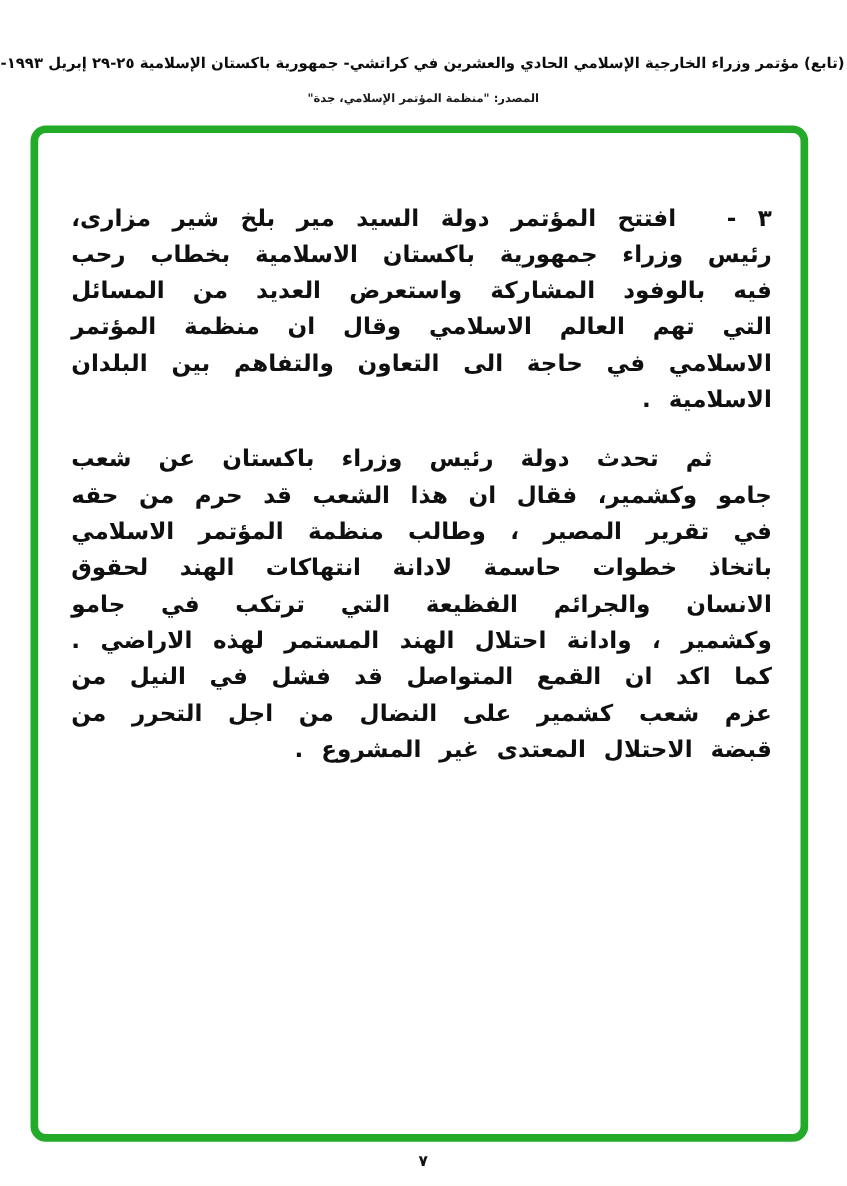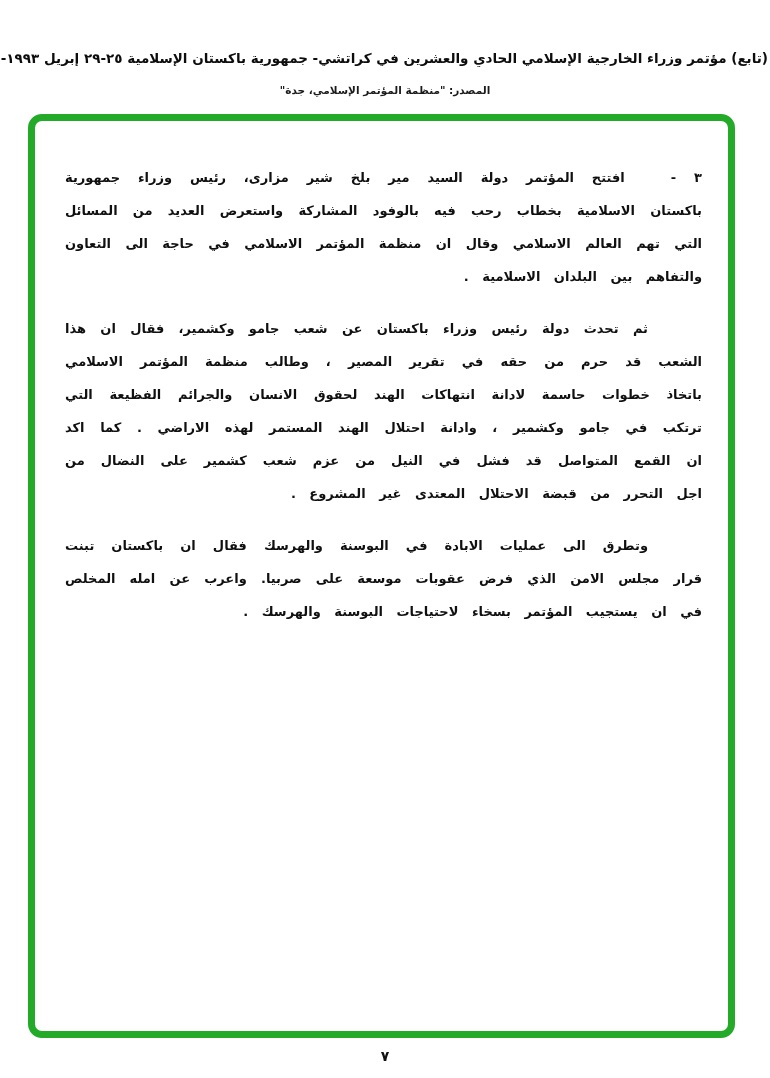--- a/index.html
+++ b/index.html
@@ -35,27 +35,28 @@
     top: 114px; right: 35px;
     width: 707px; height: 924px;
     border: 7px solid #22aa28;
     border-radius: 14px;
     background: #ffffff;
     padding: 40px 26px 20px 30px;
   }
   .para {
     direction: rtl;
     text-align: justify;
-    font-size: 13px;
+    font-size: 21px;
     font-weight: 700;
     line-height: 33px;
     word-spacing: 9px;
     letter-spacing: 0.4px;
     margin-bottom: 19px;
     color: #101010;
+    margin-top: 21px;
   }
   .para.indent { text-indent: 54px; }
   .para-number { margin-left: 46px; }
   .page-number {
     position: absolute;
     top: 1048px; left: 0; right: 0;
     text-align: center;
     font-size: 14px;
     font-weight: 700;
     color: #111111;
@@ -68,18 +69,17 @@
 
 <div class="header-source">المصدر: "منظمة المؤتمر الإسلامي، جدة"</div>
 
 <div class="document-frame" style="border-color: rgb(34, 170, 40);">
 
   <p class="para"><span class="para-number">٣ -</span><span>افتتح المؤتمر دولة السيد مير بلخ شير مزارى، رئيس وزراء جمهورية باكستان الاسلامية بخطاب رحب فيه بالوفود المشاركة واستعرض العديد من المسائل التي تهم العالم الاسلامي وقال ان منظمة المؤتمر الاسلامي في حاجة الى التعاون والتفاهم بين البلدان الاسلامية .</span></p>
 
   <p class="para indent">ثم تحدث دولة رئيس وزراء باكستان عن شعب جامو وكشمير، فقال ان هذا الشعب قد حرم من حقه في تقرير المصير ، وطالب منظمة المؤتمر الاسلامي باتخاذ خطوات حاسمة لادانة انتهاكات الهند لحقوق الانسان والجرائم الفظيعة التي ترتكب في جامو وكشمير ، وادانة احتلال الهند المستمر لهذه الاراضي . كما اكد ان القمع المتواصل قد فشل في النيل من عزم شعب كشمير على النضال من اجل التحرر من قبضة الاحتلال المعتدى غير المشروع .</p>
 
 
-  <p class="para indent">وتطرق الى عمليات الابادة في البوسنة والهرسك فقال ان باكستان تبنت قرار مجلس الامن الذي فرض عقوبات موسعة على صربيا. واعرب عن امله المخلص في ان يستجيب المؤتمر بسخاء لاحتياجات البوسنة والهرسك .</p>
 
 
 </div>
 
 <div class="page-number">٧</div>
 
 </body></html>

